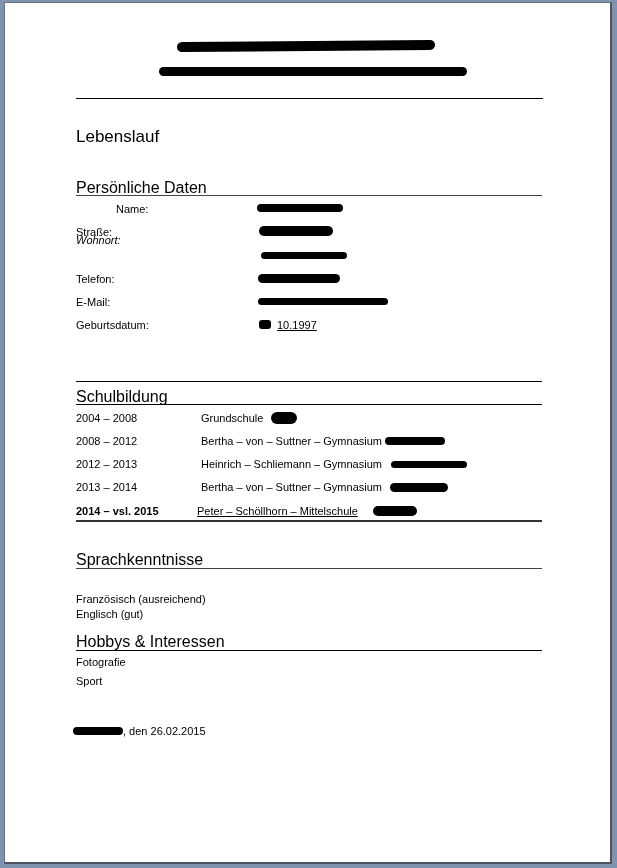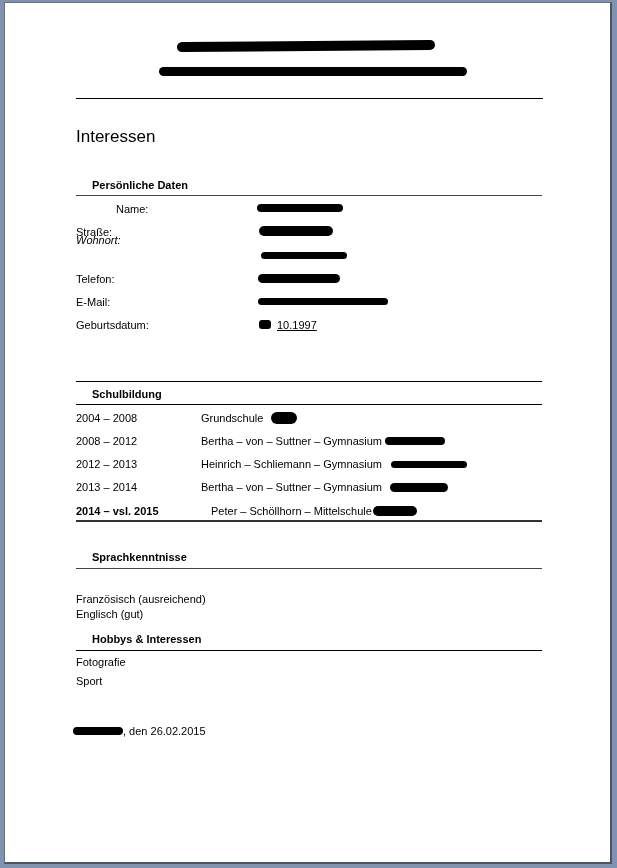--- a/index.html
+++ b/index.html
@@ -21,36 +21,36 @@
     box-sizing: border-box;
   }
   .abs { position: absolute; }
   .redact {
     position: absolute; background: #000; border-radius: 7px;
   }
   .hdr-line {
     position: absolute; left: 71px; width: 467px; height: 1px; background: #000;
   }
   .title { font-size: 17px; left: 71px; top: 124px; }
-  .sec-h { font-size: 11px; font-weight: bold; left: 87px; }
+  .sec-h { font-size: 16px; font-weight: normal; left: 71px; }
   .rule { position: absolute; left: 71px; width: 466px; height: 1px; background: #000; }
   .rule.thick { height: 2px; background: #333; }
   .row { position: absolute; left: 71px; font-size: 11px; white-space: nowrap; }
   .col2 { position: absolute; white-space: nowrap; }
 </style>
 </head>
 <body>
 
 <div class="page">
 
   <div class="redact" style="left:172px;top:38px;width:258px;height:10px;transform:rotate(-0.5deg);"></div>
   <div class="redact" style="left:154px;top:64px;width:308px;height:9px;"></div>
   <div class="hdr-line" style="top:95px;"></div>
 
-  <div class="abs title">Interessen</div>
+  <div class="abs title">Lebenslauf</div>
 
   <div class="abs sec-h" style="top:176px;">Persönliche Daten</div>
   <div class="rule" style="top:192px;background:#444;"></div>
 
   <div class="row" style="top:200px;padding-left:40px;">
     <span>Name:</span>
   </div>
   <div class="redact" style="left:252px;top:201px;width:86px;height:8px;"></div>
 
   <div class="row" style="top:223px;">
@@ -105,21 +105,21 @@
 
   <div class="row" style="top:478px;">
     <span>2013 – 2014</span>
   </div>
   <div class="col2 row" style="left:196px;top:478px;"><span>Bertha – von – Suttner – Gymnasium</span></div>
   <div class="redact" style="left:385px;top:480px;width:58px;height:9px;"></div>
 
   <div class="row" style="top:502px;font-weight:bold;">
     <span>2014 – vsl. 2015</span>
   </div>
-  <div class="col2 row" style="left:206px;top:502px;"><span>Peter – Schöllhorn – Mittelschule</span></div>
+  <div class="col2 row" style="left:192px;top:502px;text-decoration:underline;"><span>Peter – Schöllhorn – Mittelschule</span></div>
   <div class="redact" style="left:368px;top:503px;width:44px;height:10px;"></div>
 
   <div class="rule thick" style="top:517px;"></div>
 
   <div class="abs sec-h" style="top:548px;">Sprachkenntnisse</div>
   <div class="rule" style="top:565px;background:#444;"></div>
   <div class="row" style="top:605px;">Englisch (gut)</div>
   <div class="row" style="top:590px;">Französisch (ausreichend)</div>
 
   <div class="abs sec-h" style="top:630px;text-align:center;">Hobbys &amp; Interessen</div>

